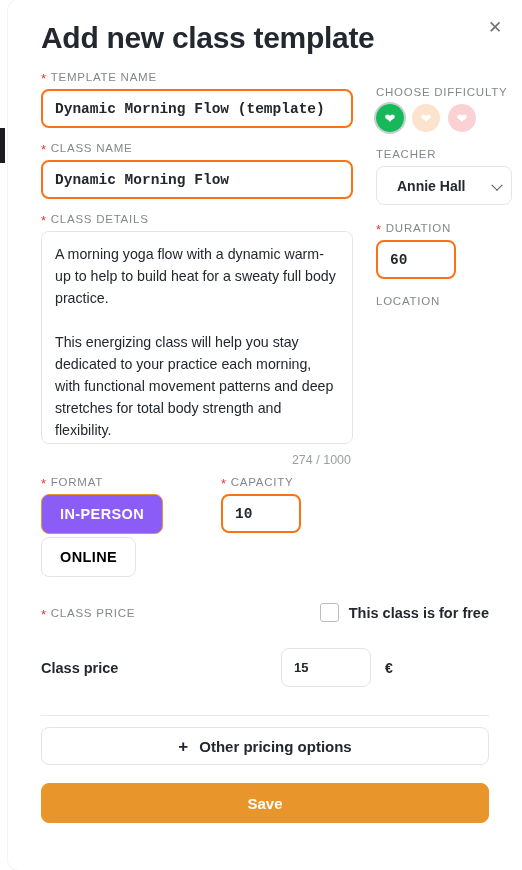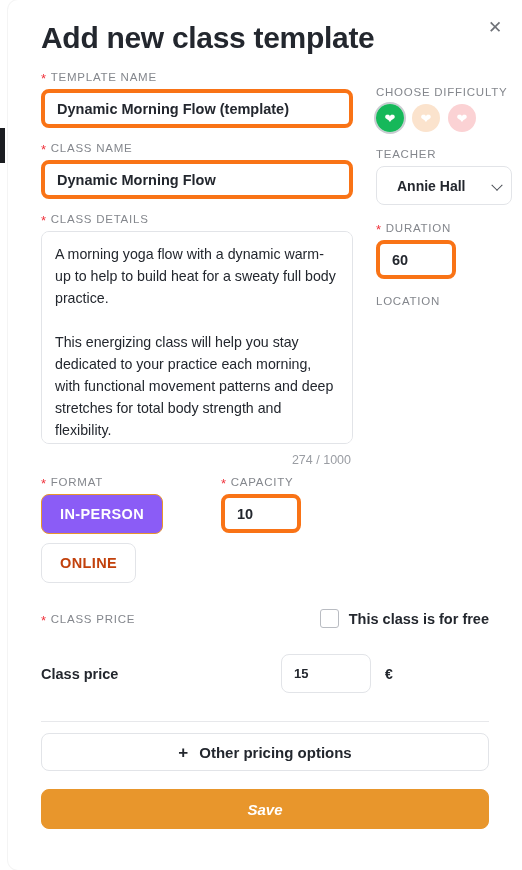--- a/index.html
+++ b/index.html
@@ -108,28 +108,28 @@
     font-size: 13px;
     line-height: 1;
     position: relative;
     top: 2px;
   }
 
   .text-input {
     width: 100%;
     box-sizing: border-box;
     height: 39px;
-    border: 4px solid #f97316;
+    border: 2px solid #f97316;
     border-radius: 8px;
     padding: 0 12px;
     font-size: 14.5px;
     font-weight: 600;
     color: #23272e;
     background: #fff;
-    font-family: Liberation Sans, sans-serif;
+    font-family: Liberation Mono, monospace;
     outline: none;
   }
   .text-input::placeholder { color: #a9acb2; font-weight: 400; }
 
   .field-block { margin-bottom: 13px; }
 
   .details-area {
     width: 100%;
     box-sizing: border-box;
     height: 213px;
@@ -238,23 +238,23 @@
     border: 1px solid transparent;
     font-family: "Liberation Sans", sans-serif;
   }
   .pill.active {
     background: #8b5cf6;
     color: #ffffff;
     border-color: #e8962c;
   }
   .pill.inactive {
     background: #ffffff;
-    color: #c2410c;
+    color: #000000;
     border-color: #e2e4e8;
-    margin-top: 9px;
+    margin-top: 3px;
   }
 
   
   .price-head {
     display: flex;
     align-items: center;
     justify-content: space-between;
     padding: 26px 17px 0 17px;
   }
   .free-check {
@@ -336,21 +336,20 @@
   }
   .plus-icon { font-size: 17px; font-weight: 700; line-height: 1; }
   .btn-primary {
     background: #e8962c;
     color: #ffffff;
     border: 1px solid #e8962c;
     height: 40px;
     margin-top: 18px;
     font-weight: 600;
     font-size: 15px;
-    font-style: italic;
   }
 </style>
 </head>
 <body>
 
 <div class="page-bg"></div>
 <div class="left-dark-bar"></div>
 <div class="right-edge"></div>
 
 <div class="modal">

